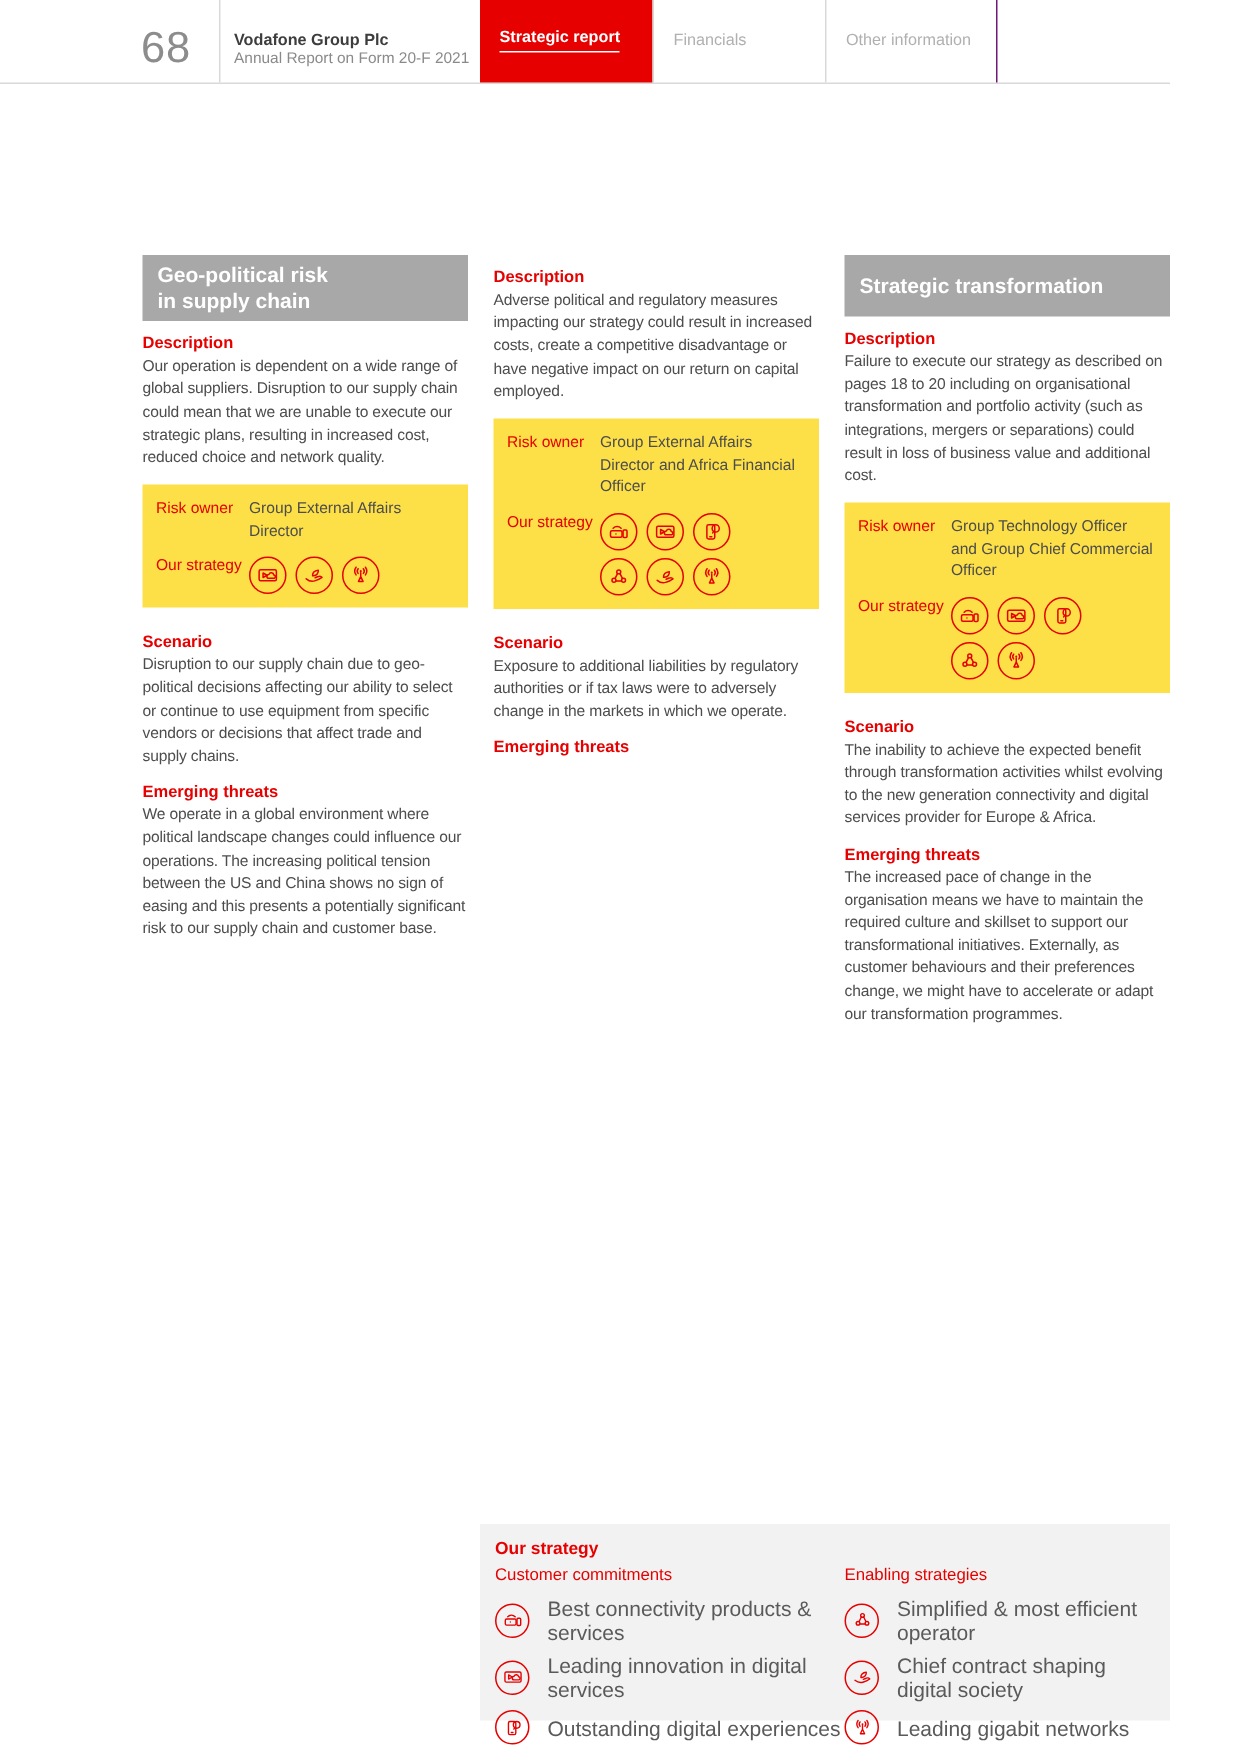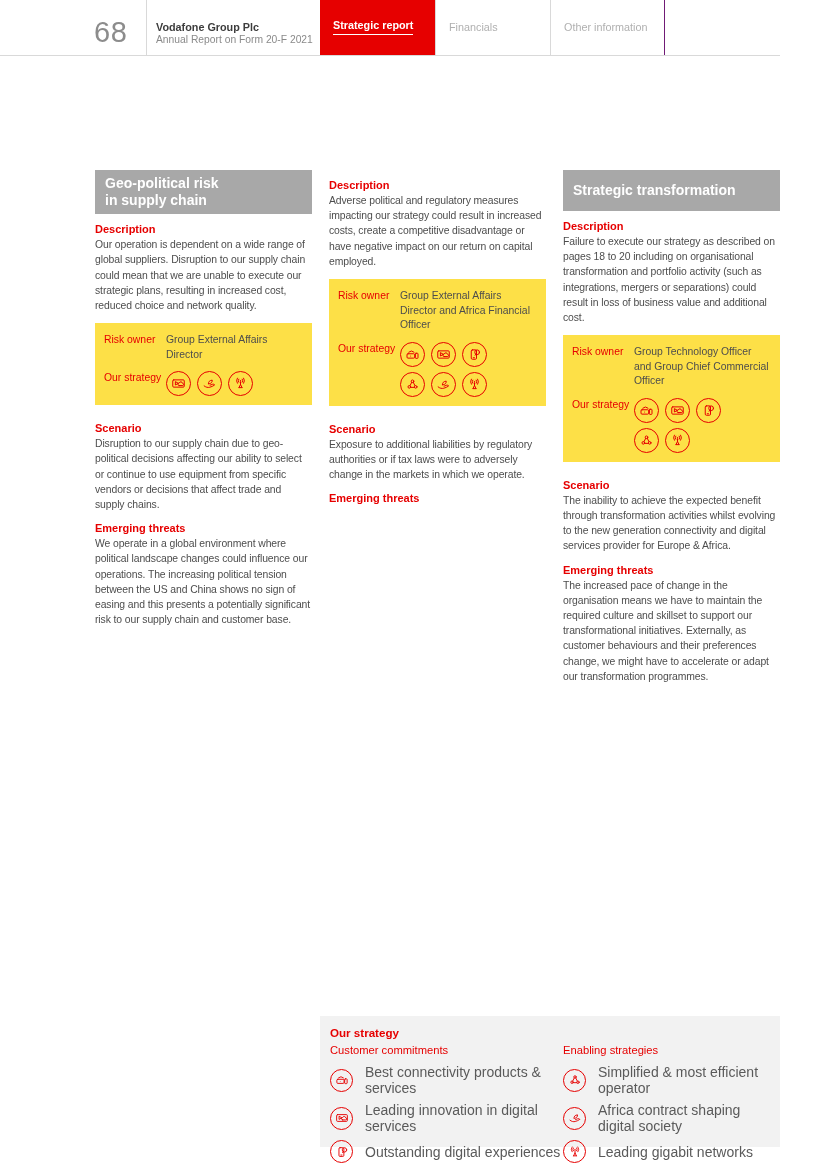--- a/index.html
+++ b/index.html
@@ -295,21 +295,21 @@
                 </svg>
               </span>
               <span class="lg-label">Simplified &amp; most efficient operator</span>
             </div>
             <div class="lg-row">
               <span class="circ lg-circ">
                 <svg viewBox="0 0 24 24">
                   <use href="#ic-social"></use>
                 </svg>
               </span>
-              <span class="lg-label">Africa contract shaping digital society</span>
+              <span class="lg-label">Chief contract shaping digital society</span>
             </div>
             <div class="lg-row">
               <span class="circ lg-circ">
                 <svg viewBox="0 0 24 24">
                   <use href="#ic-gigabit"></use>
                 </svg>
               </span>
               <span class="lg-label">Leading gigabit networks</span>
             </div>
           </div>

